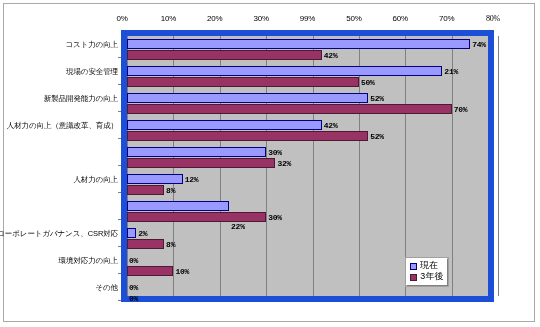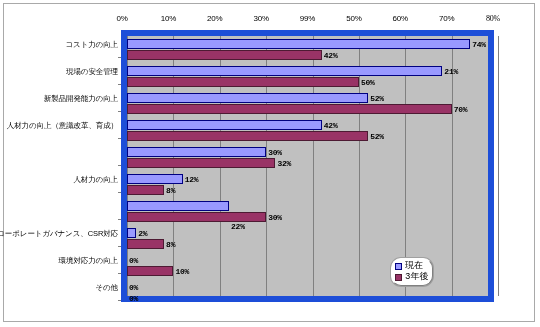--- a/index.html
+++ b/index.html
@@ -140,21 +140,21 @@
         <span class="bar-value" style="left: 11.275px; top: 196.5px;">2%</span>
         <div class="bar s1" style="left: 0px; top: 202.5px; width: 37.1px;"></div>
         <span class="bar-value" style="left: 39.1px; top: 207.5px;">8%</span>
         <span class="bar-value" style="left: 2px; top: 223.5px;">0%</span>
         <div class="bar s1" style="left: 0px; top: 229.5px; width: 46.375px;"></div>
         <span class="bar-value" style="left: 48.375px; top: 234.5px;">10%</span>
         <span class="bar-value" style="left: 2px; top: 250.5px;">0%</span>
         <span class="bar-value" style="left: 2px; top: 261.5px;">0%</span>
       </div>
 
-    <div id="legend" style="left: 264px; top: 222px; border-radius: 10px;">
+    <div id="legend" style="left: 279px; top: 222px;">
         <div class="legend-row">
           <span class="legend-swatch s0"></span>
           <span class="legend-text">現在</span>
         </div>
         <div class="legend-row">
           <span class="legend-swatch s1"></span>
           <span class="legend-text">3年後</span>
         </div>
       </div>
   </div>

